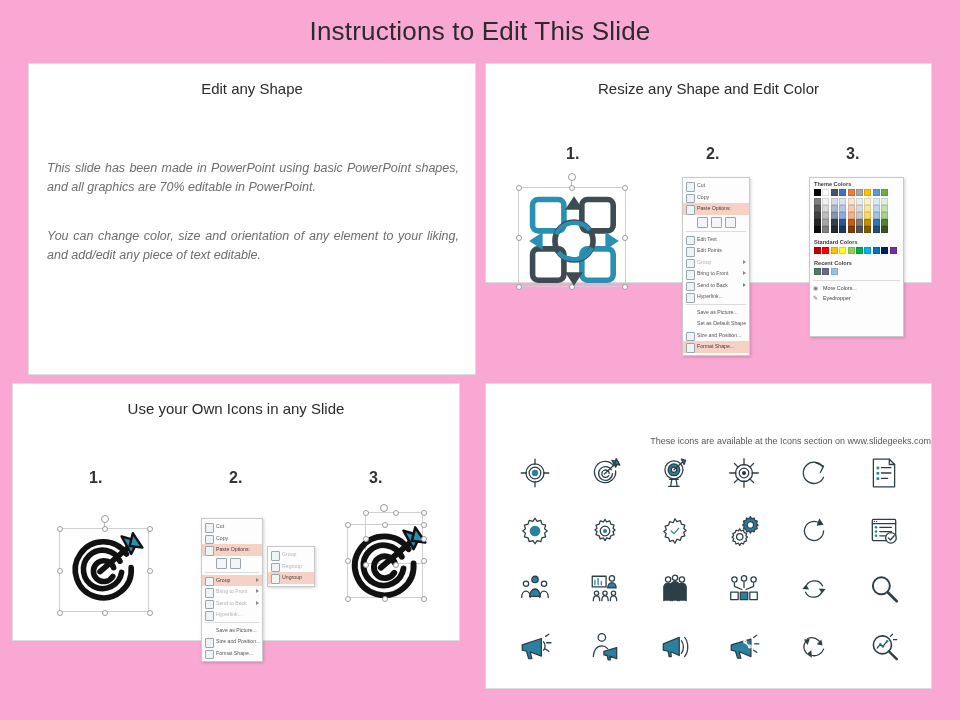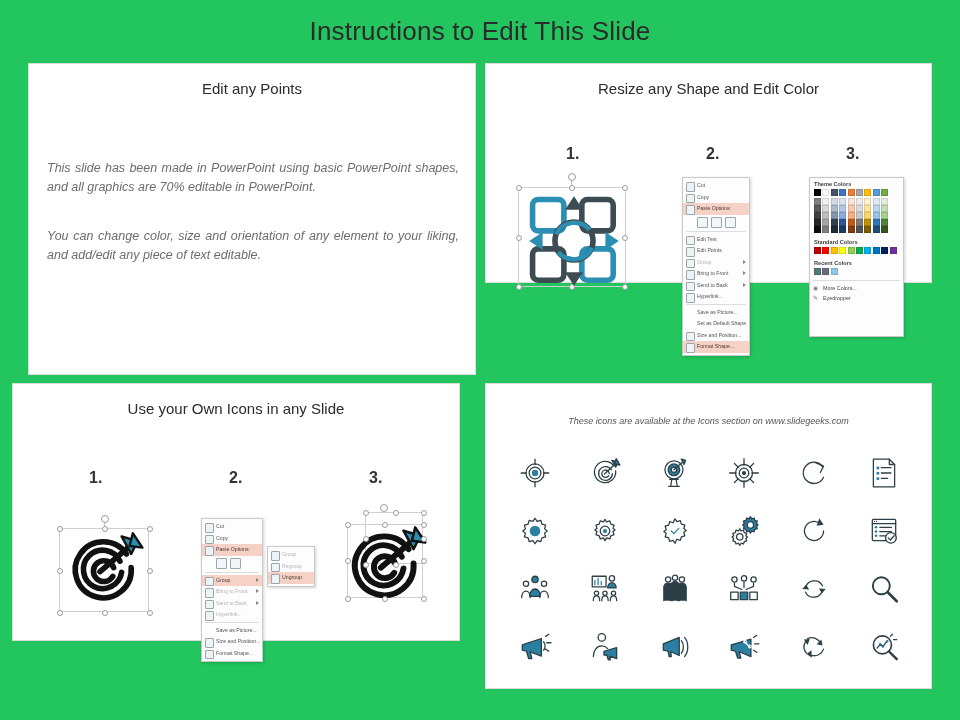--- a/index.html
+++ b/index.html
@@ -1,42 +1,42 @@
 <!DOCTYPE html>
 <html><head>
 <meta charset="utf-8">
 <style>
   html,body{margin:0;padding:0;}
   body{
     width:960px;height:720px;background:#ffffff;
     font-family:"Liberation Sans", sans-serif;
     color:#3b3b3b;overflow:hidden;position:relative;
   }
-  .slide{position:absolute;left:0;top:0;width:960px;height:720px;background:#22c55e;}
+  .slide{position:absolute;left:0;top:0;width:960px;height:720px;background:#f9a8d4;}
 
   
   .slide-title{
     position:absolute;left:0;top:16px;width:960px;text-align:center;
     font-size:26px;font-weight:400;color:#2b2b2b;letter-spacing:.2px;
   }
 
   
   .panel{position:absolute;border:1px solid #dcdcdc;background:#fff;box-sizing:border-box;}
   #panel-tl{left:28px;  top:63px;  width:448px;height:312px;}
   #panel-tr{left:485px; top:63px;  width:447px;height:220px;}
   #panel-bl{left:12px;  top:383px; width:448px;height:258px;}
   #panel-br{left:485px; top:383px; width:447px;height:306px;}
 
   .panel-head{
     position:absolute;left:0;top:16px;width:100%;text-align:center;
     font-size:15px;font-weight:400;color:#2b2b2b;
   }
   .panel-sub{
-    position:absolute;left:0;top:32px;width:100%;text-align:center;
-    font-size:9px;font-style:italic;color:#555;
+    position:absolute;left:0;top:52px;width:100%;text-align:right;
+    font-size:9px;color:#555;
   }
   .para{
     position:absolute;left:18px;width:412px;text-align:justify;
     font-size:12.5px;font-style:italic;color:#6d6d6d;line-height:1.55;
   }
   #para1{top:95px;}
   #para2{top:163px;}
 
   
   .stepnum{position:absolute;font-size:16px;font-weight:bold;color:#333;}
@@ -81,21 +81,21 @@
   .icon-cell svg{display:block;}
 </style>
 </head>
 <body>
 
 <div class="slide">
 
   <div class="slide-title">Instructions to Edit This Slide</div>
 
   <div class="panel" id="panel-tl">
-    <div class="panel-head">Edit any Points</div>
+    <div class="panel-head">Edit any Shape</div>
     <div class="para" id="para1">This slide has been made in PowerPoint using basic PowerPoint shapes, and all graphics are 70% editable in PowerPoint.</div>
     <div class="para" id="para2">You can change color, size and orientation of any element to your liking, and add/edit any piece of text editable.</div>
   </div>
 
   <div class="panel" id="panel-tr">
     <div class="panel-head">Resize any Shape and Edit Color</div>
 
     <div class="stepnum" style="left:80px;top:81px;">1.</div>
     <div class="stepnum" style="left:220px;top:81px;">2.</div>
     <div class="stepnum" style="left:360px;top:81px;">3.</div>

